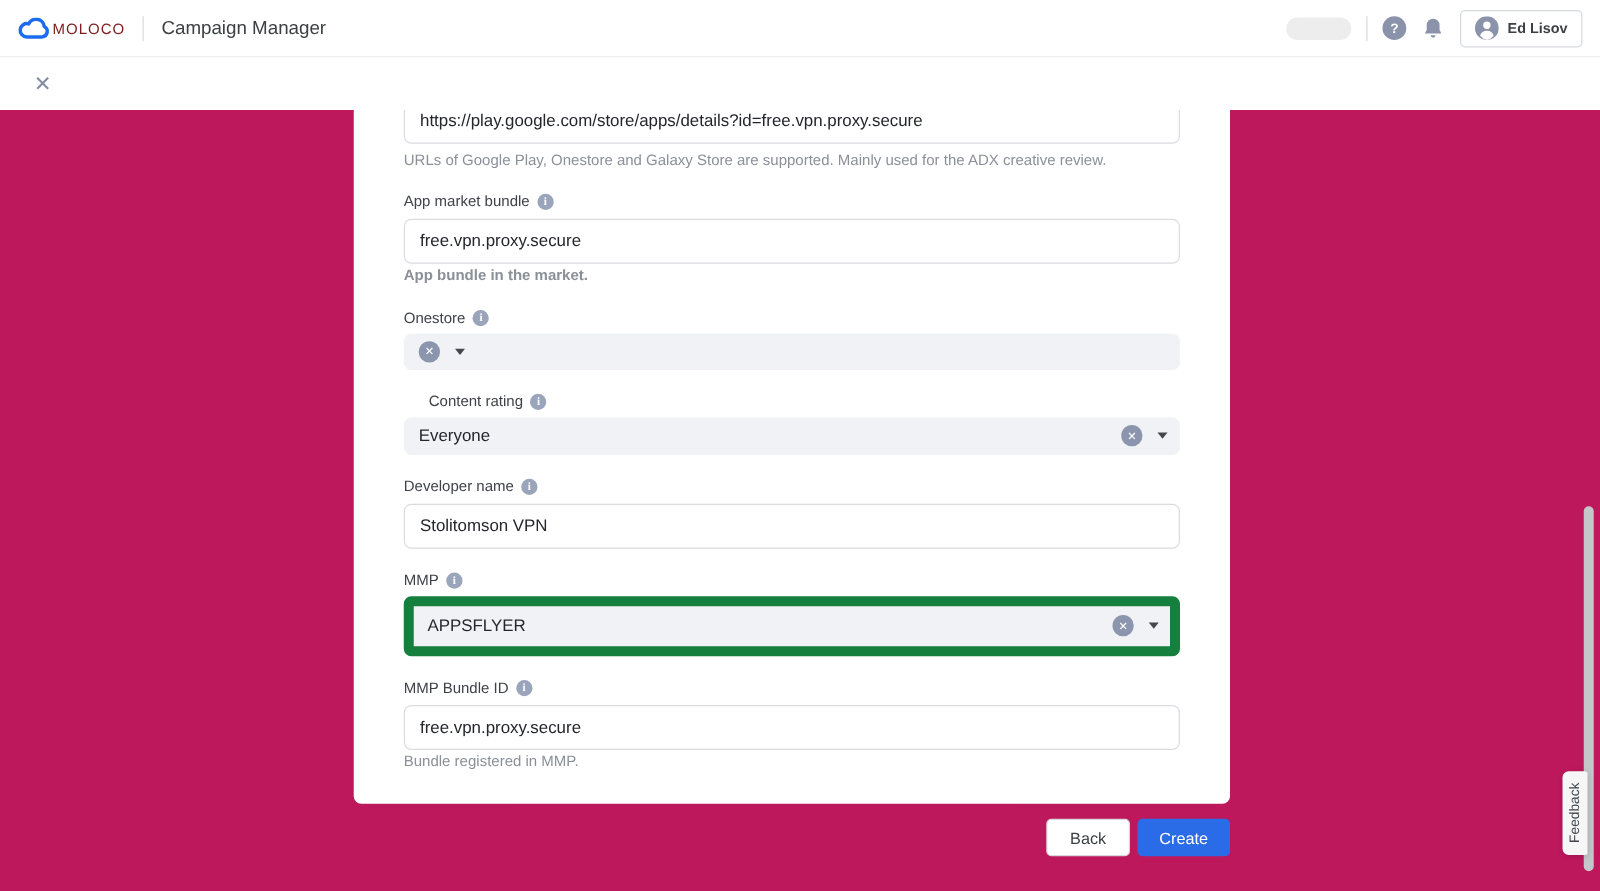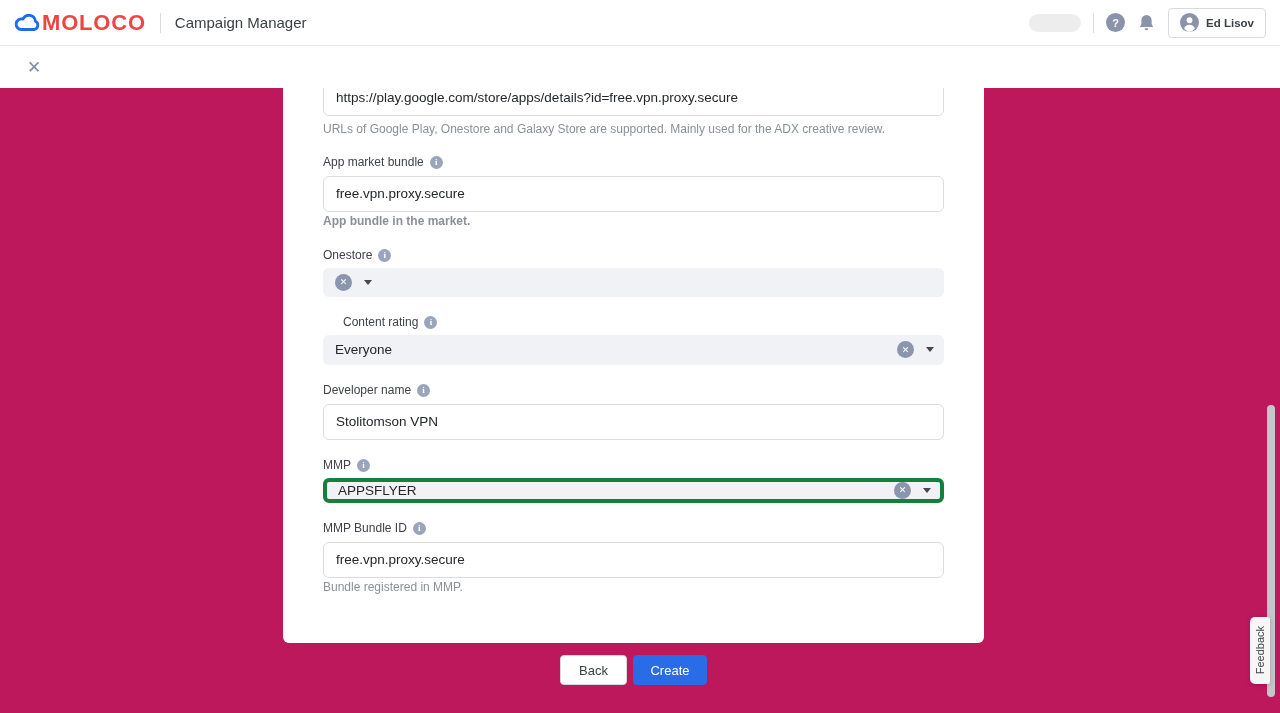--- a/index.html
+++ b/index.html
@@ -3,21 +3,21 @@
 <meta charset="utf-8">
 <style>
   * { margin:0; padding:0; box-sizing:border-box; }
   html,body { width:1280px; height:713px; overflow:hidden; }
   body { font-family:"Liberation Sans", sans-serif; background:#ffffff; color:#24262b; }
 
   
   .appbar { height:46px; background:#fff; border-bottom:1px solid #e9ebee;
             display:flex; align-items:center; padding:0 14px; }
   .logo-wrap { display:flex; align-items:center; gap:2px; }
-  .logo-text { color:#ef4444; font-weight:bold; font-size:22px; letter-spacing:.8px; }
+  .logo-text { color:#7f1d1d; font-weight:normal; font-size:12px; letter-spacing:.8px; }
   .vdivider { width:1px; height:20px; background:#d9dbe0; margin:0 14px; }
   .app-title { font-size:15px; font-weight:500; color:#3c4043; }
   .appbar-right { margin-left:auto; display:flex; align-items:center; gap:12px; }
   .masked-pill { width:52px; height:18px; border-radius:9px; background:#ededee; }
   .round-icon { width:19px; height:19px; border-radius:50%; background:#8b93ab; color:#fff;
                 font-size:11px; font-weight:bold; display:flex; align-items:center;
                 justify-content:center; cursor:pointer; }
   .user-btn { display:flex; align-items:center; gap:7px; border:1px solid #d7dade;
               border-radius:4px; background:#fff; height:30px; padding:0 11px; cursor:pointer; }
   .user-name { font-size:11.5px; font-weight:bold; color:#3c4043; }
@@ -44,35 +44,35 @@
 
   .select { height:30px; background:#f0f2f5; border-radius:6px; display:flex;
             align-items:center; padding:0 10px 0 12px; cursor:pointer; }
   .select.short { height:29px; }
   .select-value { font-size:13.5px; color:#24262b; flex:1; }
   .clear-chip { width:17px; height:17px; border-radius:50%; background:#8b95ad; color:#fff;
                 font-size:9px; display:flex; align-items:center; justify-content:center;
                 cursor:pointer; margin-right:12px; }
   .caret { width:0; height:0; border-left:4px solid transparent; border-right:4px solid transparent;
            border-top:5px solid #44474d; }
-  .select.focused { border:4px solid #15803d; height:25px; padding:0 9px 0 11px; }
+  .select.focused { border:8px solid #15803d; height:48px; padding:0 9px 0 11px; }
 
   
   .f1-input { margin-top:-16px; }
   .f1-helper { margin-top:7px; }
   .lab2 { margin-top:21px; } .inp2 { margin-top:7px; } .help2 { margin-top:3px;font-weight:bold; }
   .lab3 { margin-top:22px; } .sel3 { margin-top:6px; }
   .lab4 { margin-top:19px;margin-left:20px; } .sel4 { margin-top:6px; }
   .lab5 { margin-top:19px; } .inp5 { margin-top:7px; }
   .lab6 { margin-top:19px; } .sel6 { margin-top:6px; }
   .lab7 { margin-top:19px; } .inp7 { margin-top:7px; } .help7 { margin-top:3px; }
 
   
   .actions { position:absolute; left:283px; width:701px; top:567px;
-             display:flex; justify-content:center; gap:6px; }
+             display:flex; justify-content:flex-end; gap:6px; }
   .btn { height:30px; border-radius:4px; font-size:13px; font-weight:500; cursor:pointer;
          font-family:"Liberation Sans", sans-serif; }
   .btn-back { width:67px; background:#fff; border:1px solid #d5d8dd; color:#3c4043; }
   .btn-create { width:74px; background:#2a6be8; border:1px solid #2a6be8; color:#fff; }
 
   
   .scroll-thumb { position:absolute; right:5px; top:317px; width:8px; height:292px;
                   background:#c4c6ca; border-radius:4px; }
   .feedback-tab { position:absolute; right:10px; top:529px; width:20px; height:67px;
                   background:#f6f6f7; border-radius:5px 2px 2px 5px;

